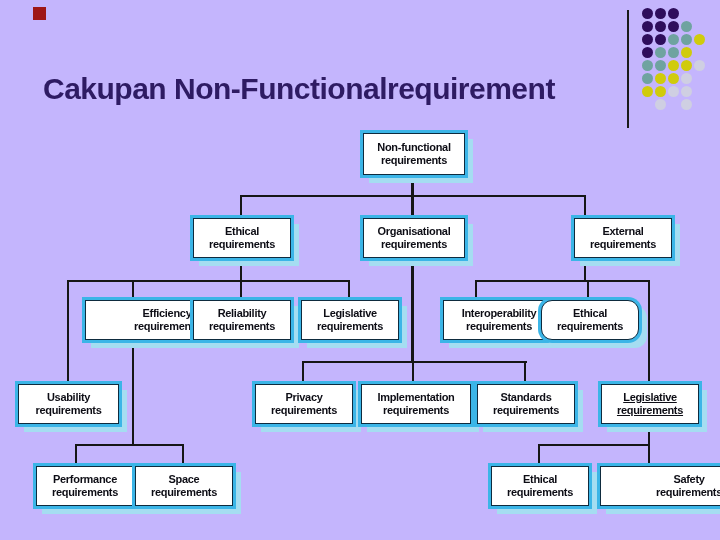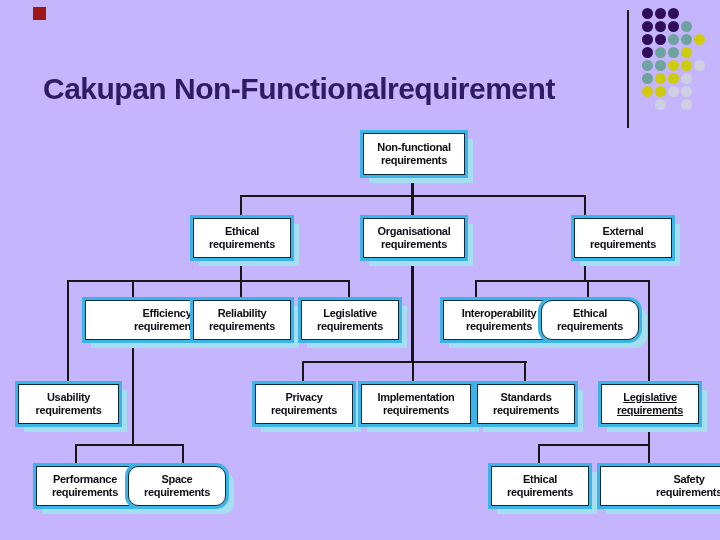--- a/index.html
+++ b/index.html
@@ -30,21 +30,21 @@
   .n-reliability{left:193px;top:300px;width:96px;height:38px;}
   .n-portability{left:301px;top:300px;width:96px;height:38px;}
   .n-interoperability{left:443px;top:300px;width:110px;height:38px;}
   .n-ethical{left:541px;top:300px;width:96px;height:38px;border-radius:11px;}
   .n-usability{left:18px;top:384px;width:99px;height:38px;}
   .n-delivery{left:255px;top:384px;width:96px;height:38px;}
   .n-implementation{left:361px;top:384px;width:108px;height:38px;}
   .n-standards{left:477px;top:384px;width:96px;height:38px;}
   .n-legislative{left:601px;top:384px;width:96px;height:38px;text-decoration:underline;}
   .n-performance{left:36px;top:466px;width:96px;height:38px;}
-  .n-space{left:128px;top:466px;width:96px;height:38px;border-radius:10px;}
+  .n-space{left:135px;top:466px;width:96px;height:38px;}
   .n-privacy{left:491px;top:466px;width:96px;height:38px;}
   .n-safety{left:600px;top:466px;width:96px;height:38px;padding-left:40px;}
 
   
   .line{position:absolute;background:#161616;}
 </style>
 </head>
 <body>
 
 <div class="slide">

